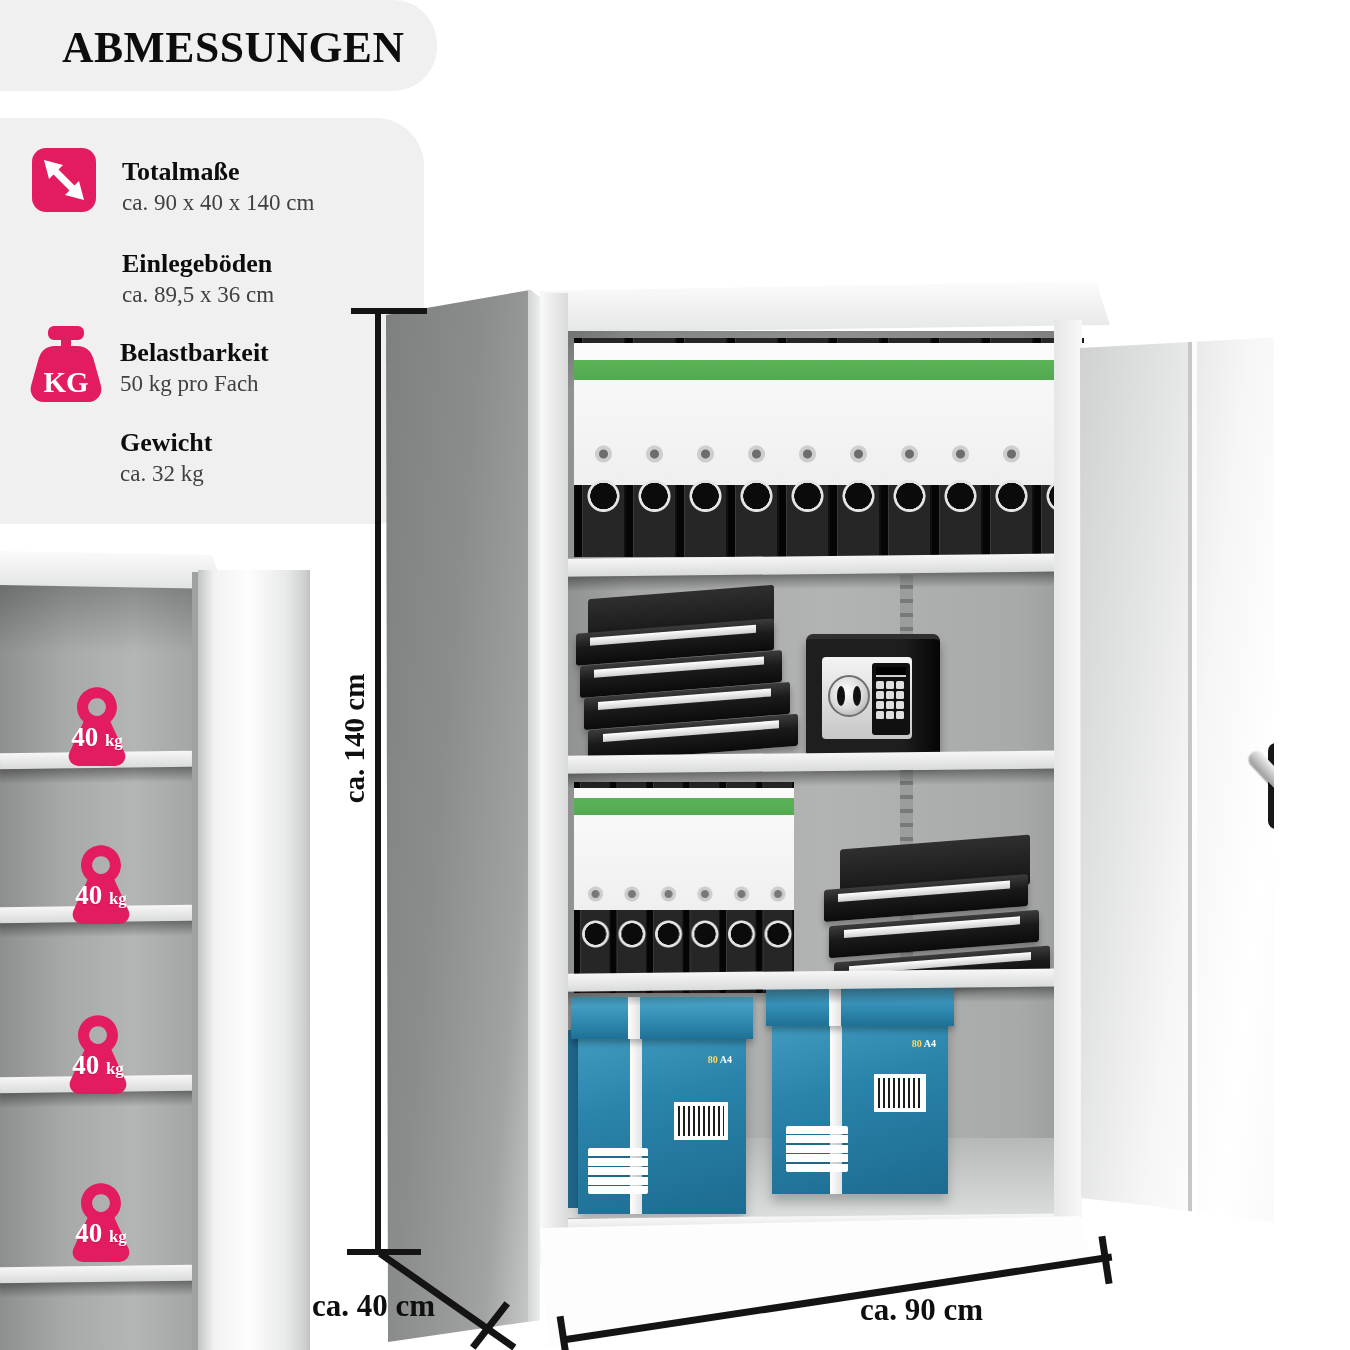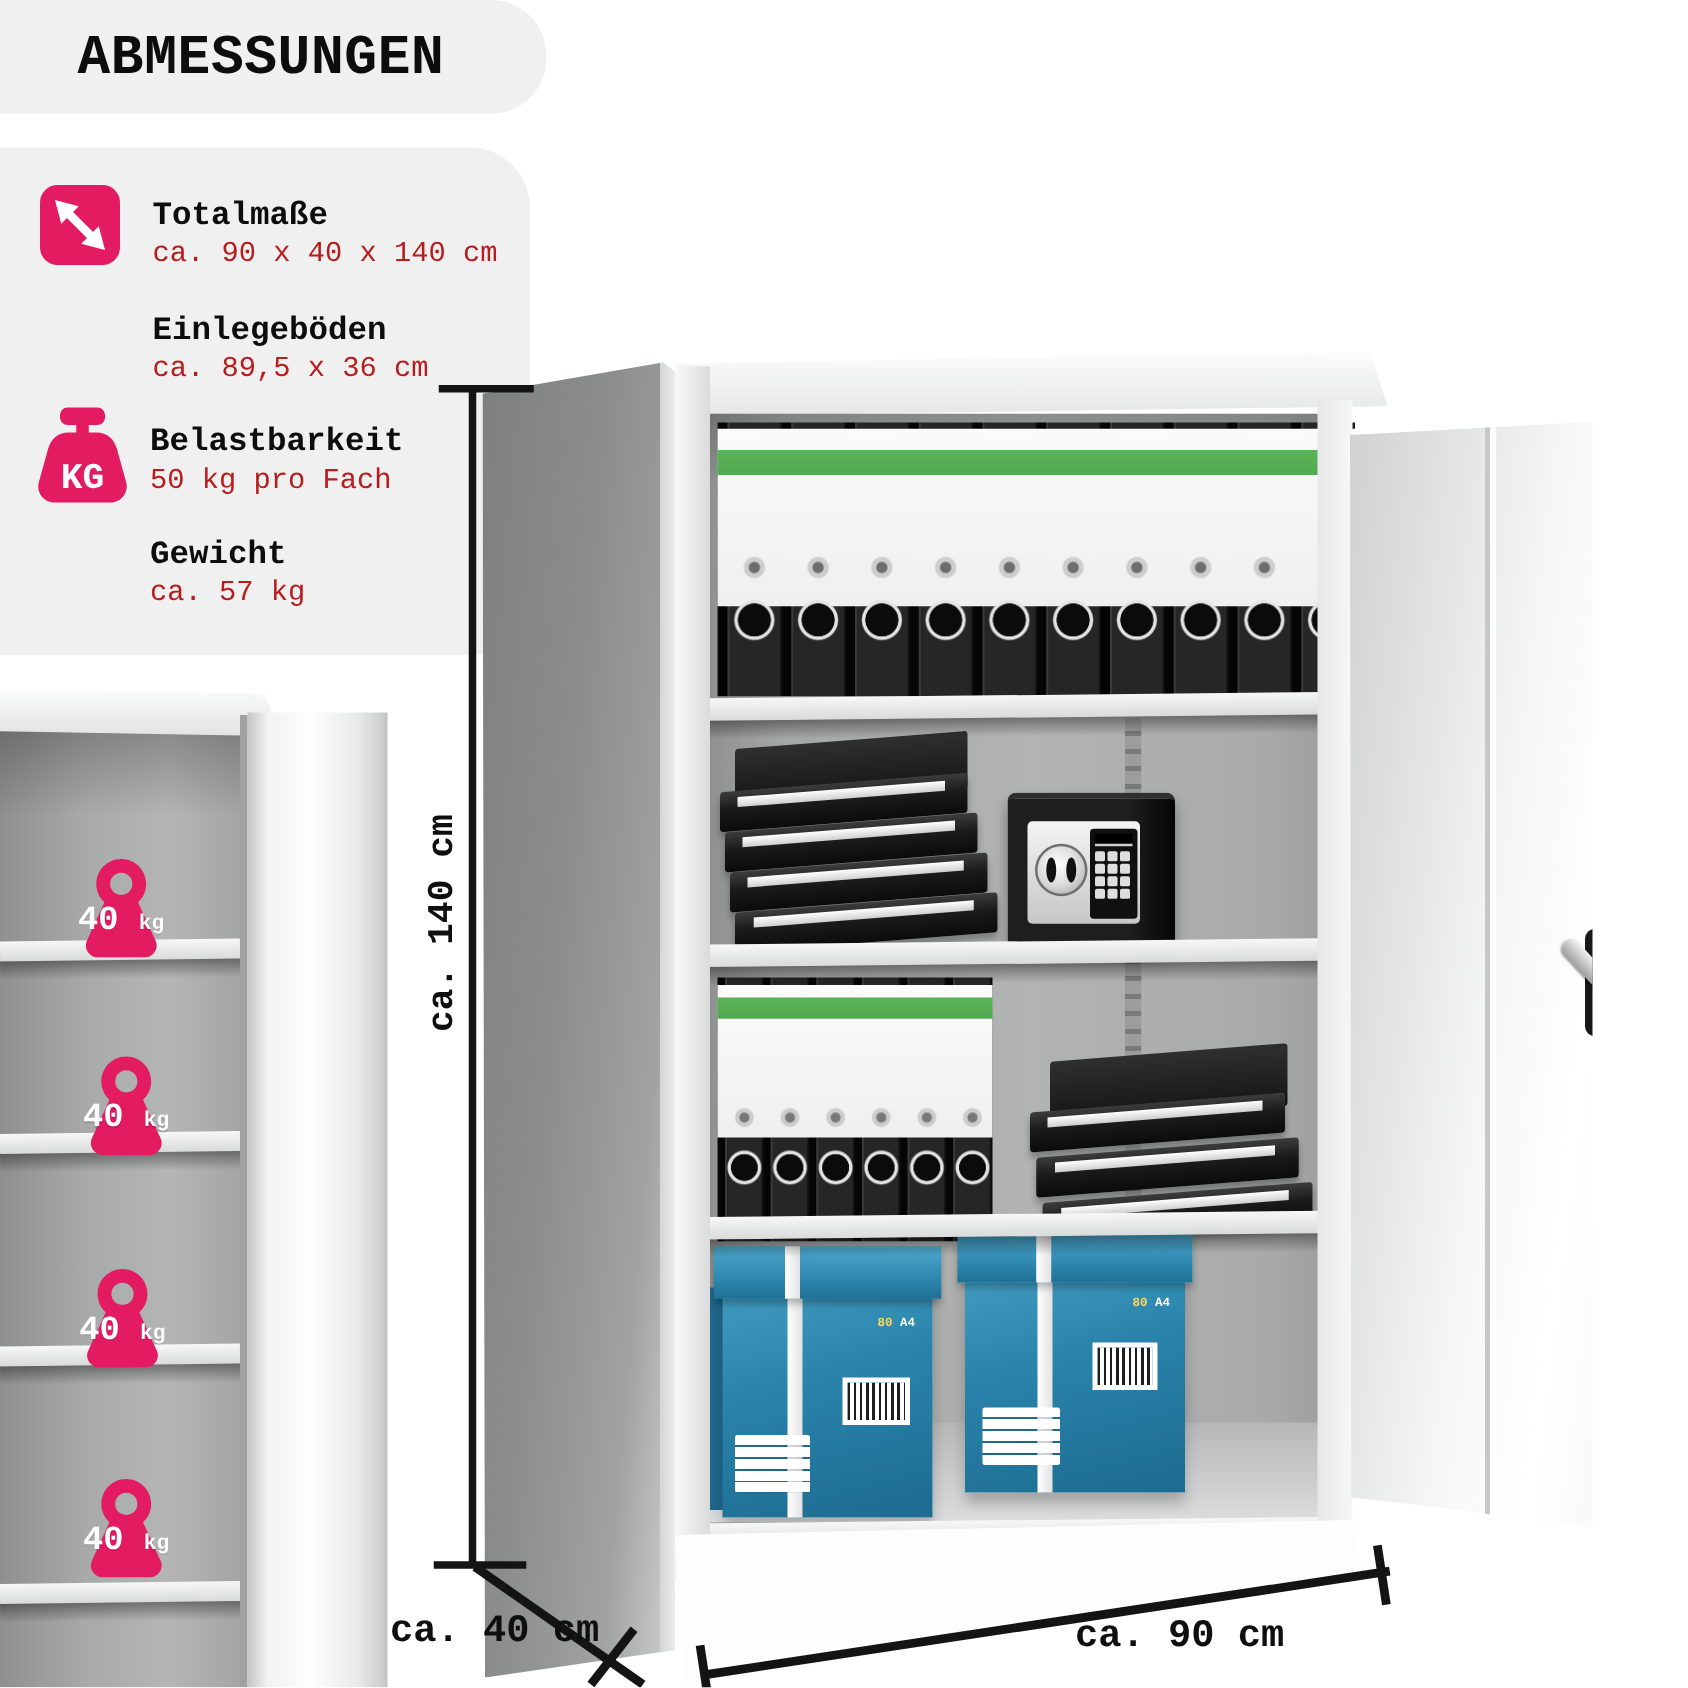--- a/index.html
+++ b/index.html
@@ -1,26 +1,26 @@
 <!DOCTYPE html>
 <html><head>
 <meta charset="utf-8">
 <style>
   html,body{margin:0;padding:0;background:#fff;}
   #canvas{position:relative;width:1274px;height:1350px;background:#ffffff;overflow:hidden;
-          font-family:Liberation Mono, monospace;color:#111;}
+          font-family:Liberation Serif, serif;color:#111;}
   .abs{position:absolute;}
   
   .grayboard{background:#f0f0f0;}
   .headline-box{left:0;top:0;width:437px;height:91px;border-radius:0 44px 44px 0;}
   .headline{left:62px;top:0;height:91px;line-height:94px;font-size:45px;font-weight:800;
             letter-spacing:.5px;color:#0d0d0d;transform:scaleX(.97);transform-origin:left;}
   .spec-panel{left:0;top:118px;width:424px;height:406px;border-radius:0 48px 48px 0;}
   .spec-label{font-size:26px;font-weight:700;color:#0d0d0d;white-space:nowrap;}
-  .spec-value{font-size:23px;color:#b91c1c;white-space:nowrap;}
+  .spec-value{font-size:23px;color:#404040;white-space:nowrap;}
   .pinkpad{background:#e31b60;border-radius:14px;}
   .icon-kg-text{left:0;right:0;top:42px;text-align:center;color:#fff;font-weight:800;font-size:29px;}
   
   .badge{width:84px;height:80px;}
   .badge svg{position:absolute;left:0;top:0;}
   .badge .t{position:absolute;left:0;right:0;top:36px;text-align:center;color:#fff;font-weight:800;
             font-size:27px;line-height:30px;text-shadow:0 1px 1px rgba(0,0,0,.15);}
   .badge .t .u{font-size:17px;font-weight:700;}
   
   .shelf{background:linear-gradient(180deg,#f6f7f6,#d9dbda);}
@@ -104,21 +104,21 @@
   <div class="abs" style="left:24px;top:324px;width:84px;height:80px;">
     <svg width="84" height="80" viewBox="0 0 84 80">
       <path fill="#e31b60" d="M30 2 h24 a6 6 0 0 1 6 6 v2 a6 6 0 0 1 -6 6 h-7 v6 h6 c9 0 14 5 16.5 13 l7.5 27 c2 8 -4 16 -12.5 16 h-45 C11 78 5 70 7 62 L14.5 35 C17 27 22 22 31 22 h6 v-6 h-7 a6 6 0 0 1 -6 -6 v-2 a6 6 0 0 1 6 -6 z"></path>
     </svg>
     <div class="abs icon-kg-text">KG</div>
   </div>
   <div class="abs spec-label" style="left:120px;top:338px;">Belastbarkeit</div>
   <div class="abs spec-value" style="left:120px;top:371px;">50 kg pro Fach</div>
 
   <div class="abs spec-label" style="left:120px;top:428px;">Gewicht</div>
-  <div class="abs spec-value" style="left:120px;top:461px;">ca. 57 kg</div>
+  <div class="abs spec-value" style="left:120px;top:461px;">ca. 32 kg</div>
 
   <div class="abs" style="left:0;top:545px;width:320px;height:805px;">
 
     <div class="abs" style="left:0;top:38px;width:192px;height:767px;background:linear-gradient(90deg,#8e908f,#a8aaa9 35%,#b4b6b5 70%,#a4a6a5);"></div>
     <div class="abs" style="left:0;top:38px;width:192px;height:70px;background:linear-gradient(180deg,rgba(0,0,0,.25),rgba(0,0,0,0));"></div>
 
     <div class="abs shelf" style="left:0;top:207px;width:192px;height:16px;transform:rotate(-.7deg);">
         <div class="shadow"></div>
       </div>
     <div class="abs shelf" style="left:0;top:361px;width:192px;height:16px;transform:rotate(-.7deg);">

